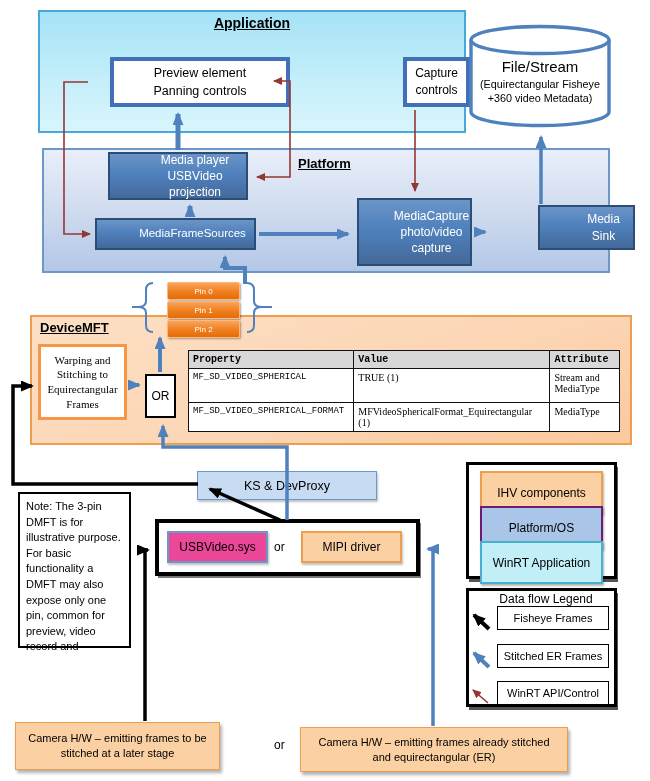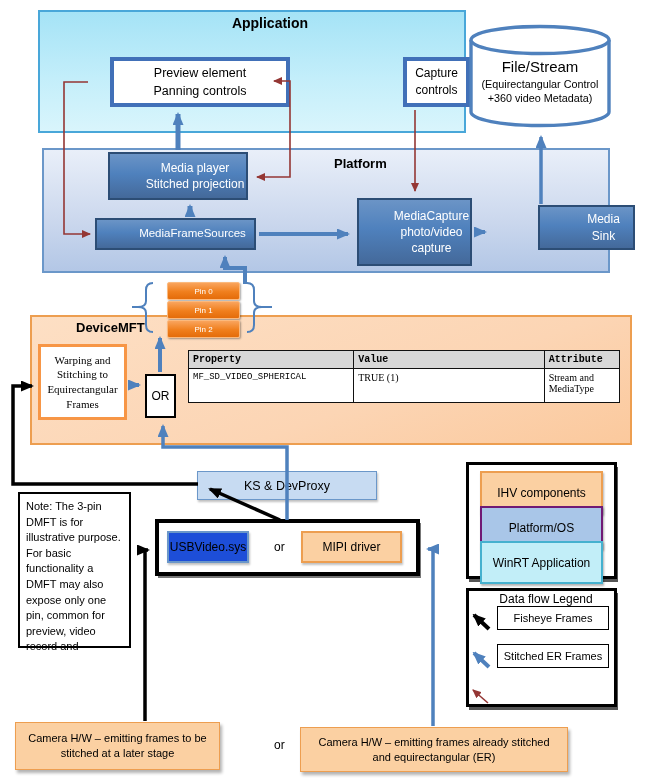--- a/index.html
+++ b/index.html
@@ -9,21 +9,21 @@
   .center{display:flex;flex-direction:column;align-items:center;justify-content:center;text-align:center;}
 
   
   .app-box{left:38px;top:10px;width:428px;height:123px;border:2px solid #49a7d9;
            background:linear-gradient(180deg,#a5e3f6 0%,#c3eefa 55%,#d9f5fc 100%);}
   .platform-box{left:42px;top:148px;width:568px;height:125px;border:2px solid #6b97c9;
            background:linear-gradient(180deg,#e9eff9 0%,#cdd9ee 55%,#b3c7e6 100%);}
   .dmft-box{left:30px;top:315px;width:602px;height:130px;border:2px solid #ed9e50;
            background:linear-gradient(160deg,#fddfc4 0%,#fcd5b4 60%,#fbc99d 100%);z-index:1;}
 
-  .sec-title{font-weight:bold;font-size:13px;padding-left:36px;}
+  .sec-title{font-weight:bold;text-decoration:underline;font-size:13px;}
 
   
   .wbox{background:#fff;border:4px solid #4170b8;font-size:12.5px;line-height:1.45;margin-left:22px;}
   
   .dblue{background:linear-gradient(180deg,#6b94c6 0%,#4f81bd 45%,#44699a 100%);
          border:2.5px solid #2c4d75;color:#fff;font-size:12px;line-height:1.35;padding-left:34px;}
 
   
   .cyl-text{left:468px;top:58px;width:144px;text-align:center;z-index:3;}
   .cyl-l1{display:block;font-size:15px;margin-bottom:2px;}
@@ -49,21 +49,21 @@
   .c-prop{font-family:"Liberation Mono", monospace;font-size:9px;}
   .c-val,.c-attr{font-family:"Liberation Serif", serif;font-size:10px;}
   .col-p{width:162px;} .col-v{width:202px;} .col-a{width:68px;}
   .row1 td{height:27px;} .row2 td{height:20px;}
 
   
   .ks-box{left:197px;top:471px;width:180px;height:29px;background:#c7dbf2;border:1.5px solid #6b97c9;
           font-size:12.5px;z-index:2;box-shadow:1px 2px 2px rgba(0,0,0,.25);}
   .driver-box{left:155px;top:519px;width:265px;height:57px;background:#fff;border:4px solid #000;z-index:2;
           box-shadow:2px 3px 0 -1px #777;}
-  .usb-box{left:167px;top:531px;width:82px;height:32px;background:#1d4ed8;border:2px solid #6b97c9;
+  .usb-box{left:167px;top:531px;width:101px;height:32px;background:#ec4899;border:2px solid #6b97c9;
           font-size:12px;z-index:3;box-shadow:1px 2px 2px rgba(0,0,0,.25);}
   .mipi-box{left:301px;top:531px;width:101px;height:32px;background:#fbd0a2;border:2px solid #ed9e50;
           font-size:12px;z-index:3;box-shadow:1px 2px 2px rgba(0,0,0,.25);}
   .or-small{font-size:12px;z-index:4;}
 
   .note-box{left:18px;top:492px;width:113px;height:156px;background:#fff;border:2px solid #000;
             font-size:11px;line-height:1.42;padding:5px 4px 0 6px;z-index:2;}
 
   
   .legend-frame{background:#fff;border:3.5px solid #000;z-index:2;box-shadow:2px 4px 0 -1px #555;}
@@ -112,30 +112,30 @@
     <span>Capture</span>
     <span>controls</span>
   </div>
 
   <svg class="abs cyl-svg" viewBox="0 0 144 104">
     <path d="M3,16 V88 A69,13.5 0 0 0 141,88 V16" fill="#ffffff" stroke="#4f81bd" stroke-width="3.4"></path>
     <ellipse cx="72" cy="16" rx="69" ry="13.5" fill="#ffffff" stroke="#4f81bd" stroke-width="3.4"></ellipse>
   </svg>
   <div class="abs cyl-text">
     <span class="cyl-l1">File/Stream</span>
-    <span class="cyl-l2">(Equirectangular Control</span>
+    <span class="cyl-l2">(Equirectangular Fisheye</span>
     <span class="cyl-l2">+360 video Metadata)</span>
   </div>
 
   <div class="abs platform-box"></div>
   <div class="abs sec-title lbl-platform-title">Platform</div>
 
   <div class="abs dblue center mp-box">
     <span>Media player</span>
-    <span>Stitched projection</span>
+    <span>USBVideo projection</span>
   </div>
   <div class="abs dblue center mfs-box">MediaFrameSources</div>
   <div class="abs dblue center mc-box">
     <span>MediaCapture</span>
     <span>photo/video</span>
     <span>capture</span>
   </div>
   <div class="abs dblue center msink-box">Media Sink</div>
 
   <div class="abs pin-stack">
@@ -154,40 +154,46 @@
         <tr>
       <th class="col-p">Property</th>
       <th class="col-v">Value</th>
       <th class="col-a">Attribute</th>
     </tr>
     <tr class="row1">
       <td class="c-prop">MF_SD_VIDEO_SPHERICAL</td>
       <td class="c-val">TRUE (1)</td>
       <td class="c-attr">Stream and MediaType</td>
     </tr>
+    <tr class="row2">
+      <td class="c-prop">MF_SD_VIDEO_SPHERICAL_FORMAT</td>
+      <td class="c-val">MFVideoSphericalFormat_Equirectangular (1)</td>
+      <td class="c-attr">MediaType</td>
+    </tr>
   </tbody>
     </table>
 
   <div class="abs center ks-box">KS &amp; DevProxy</div>
   <div class="abs driver-box"></div>
   <div class="abs center usb-box">USBVideo.sys</div>
   <div class="abs or-small" style="left:274px;top:540px;">or</div>
   <div class="abs center mipi-box">MIPI driver</div>
 
   <div class="abs note-box">Note: The 3-pin DMFT is for illustrative purpose. For basic functionality a DMFT may also expose only one pin, common for preview, video record and</div>
 
   <div class="abs legend-frame ihv-frame"></div>
   <div class="abs center chip chip-ihv">IHV components</div>
   <div class="abs center chip chip-pos">Platform/OS</div>
   <div class="abs center chip chip-winrt">WinRT Application</div>
 
   <div class="abs legend-frame flow-frame"></div>
   <div class="abs flow-title">Data flow Legend</div>
   <div class="abs center flow-item fi-1">Fisheye Frames</div>
   <div class="abs center flow-item fi-2">Stitched ER Frames</div>
+  <div class="abs center flow-item fi-3">WinRT API/Control</div>
 
   <div class="abs center cam-box cam-left">Camera H/W – emitting frames to be stitched at a later stage</div>
   <div class="abs or-small" style="left:274px;top:738px;">or</div>
   <div class="abs center cam-box cam-right">Camera H/W – emitting frames already stitched and equirectangular (ER)</div>
 
   <svg class="overlay" viewBox="0 0 650 781">
     <defs>
       <marker id="mB" markerUnits="userSpaceOnUse" markerWidth="13" markerHeight="11" refX="11" refY="5.5" orient="auto-start-reverse">
         <path d="M0,0 L13,5.5 L0,11 Z" fill="#4f81bd"></path>
       </marker>

